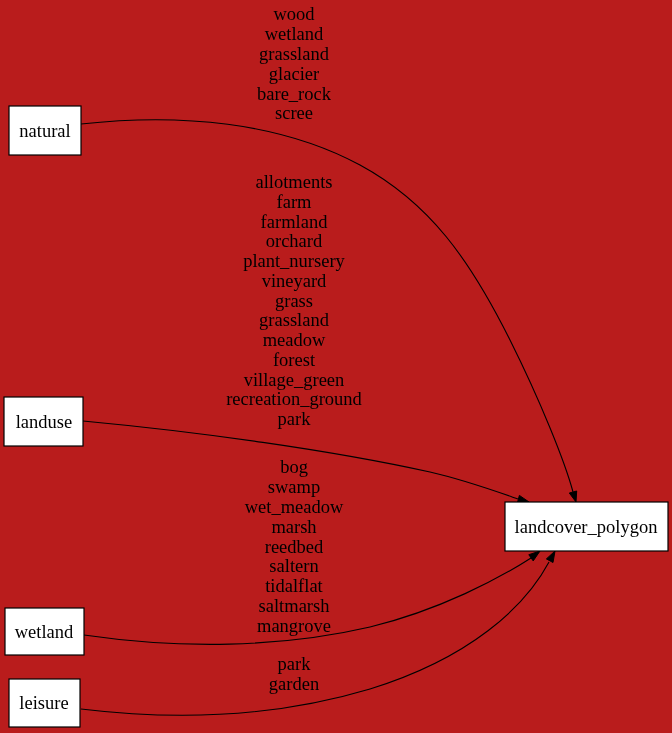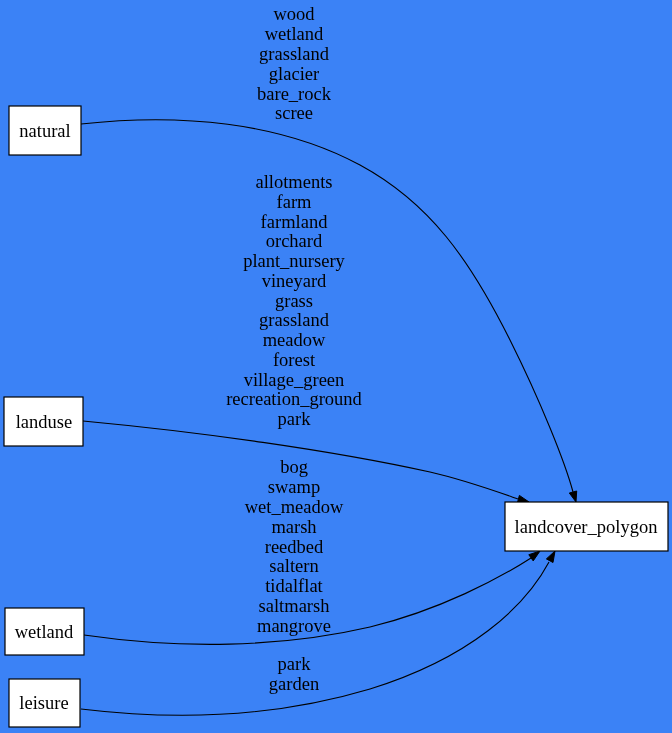--- a/index.html
+++ b/index.html
@@ -4,21 +4,21 @@
 <style>
   html, body {
     margin: 0;
     padding: 0;
     background: #ffffff;
   }
   .canvas {
     position: relative;
     width: 672px;
     height: 733px;
-    background: #3b82f6;
+    background: #b91c1c;
   }
   svg text {
     font-family: "Liberation Serif", "DejaVu Serif", serif;
     font-size: 18.5px;
     fill: #000000;
   }
   .edge-path {
     fill: none;
     stroke: #000000;
     stroke-width: 1.1;

